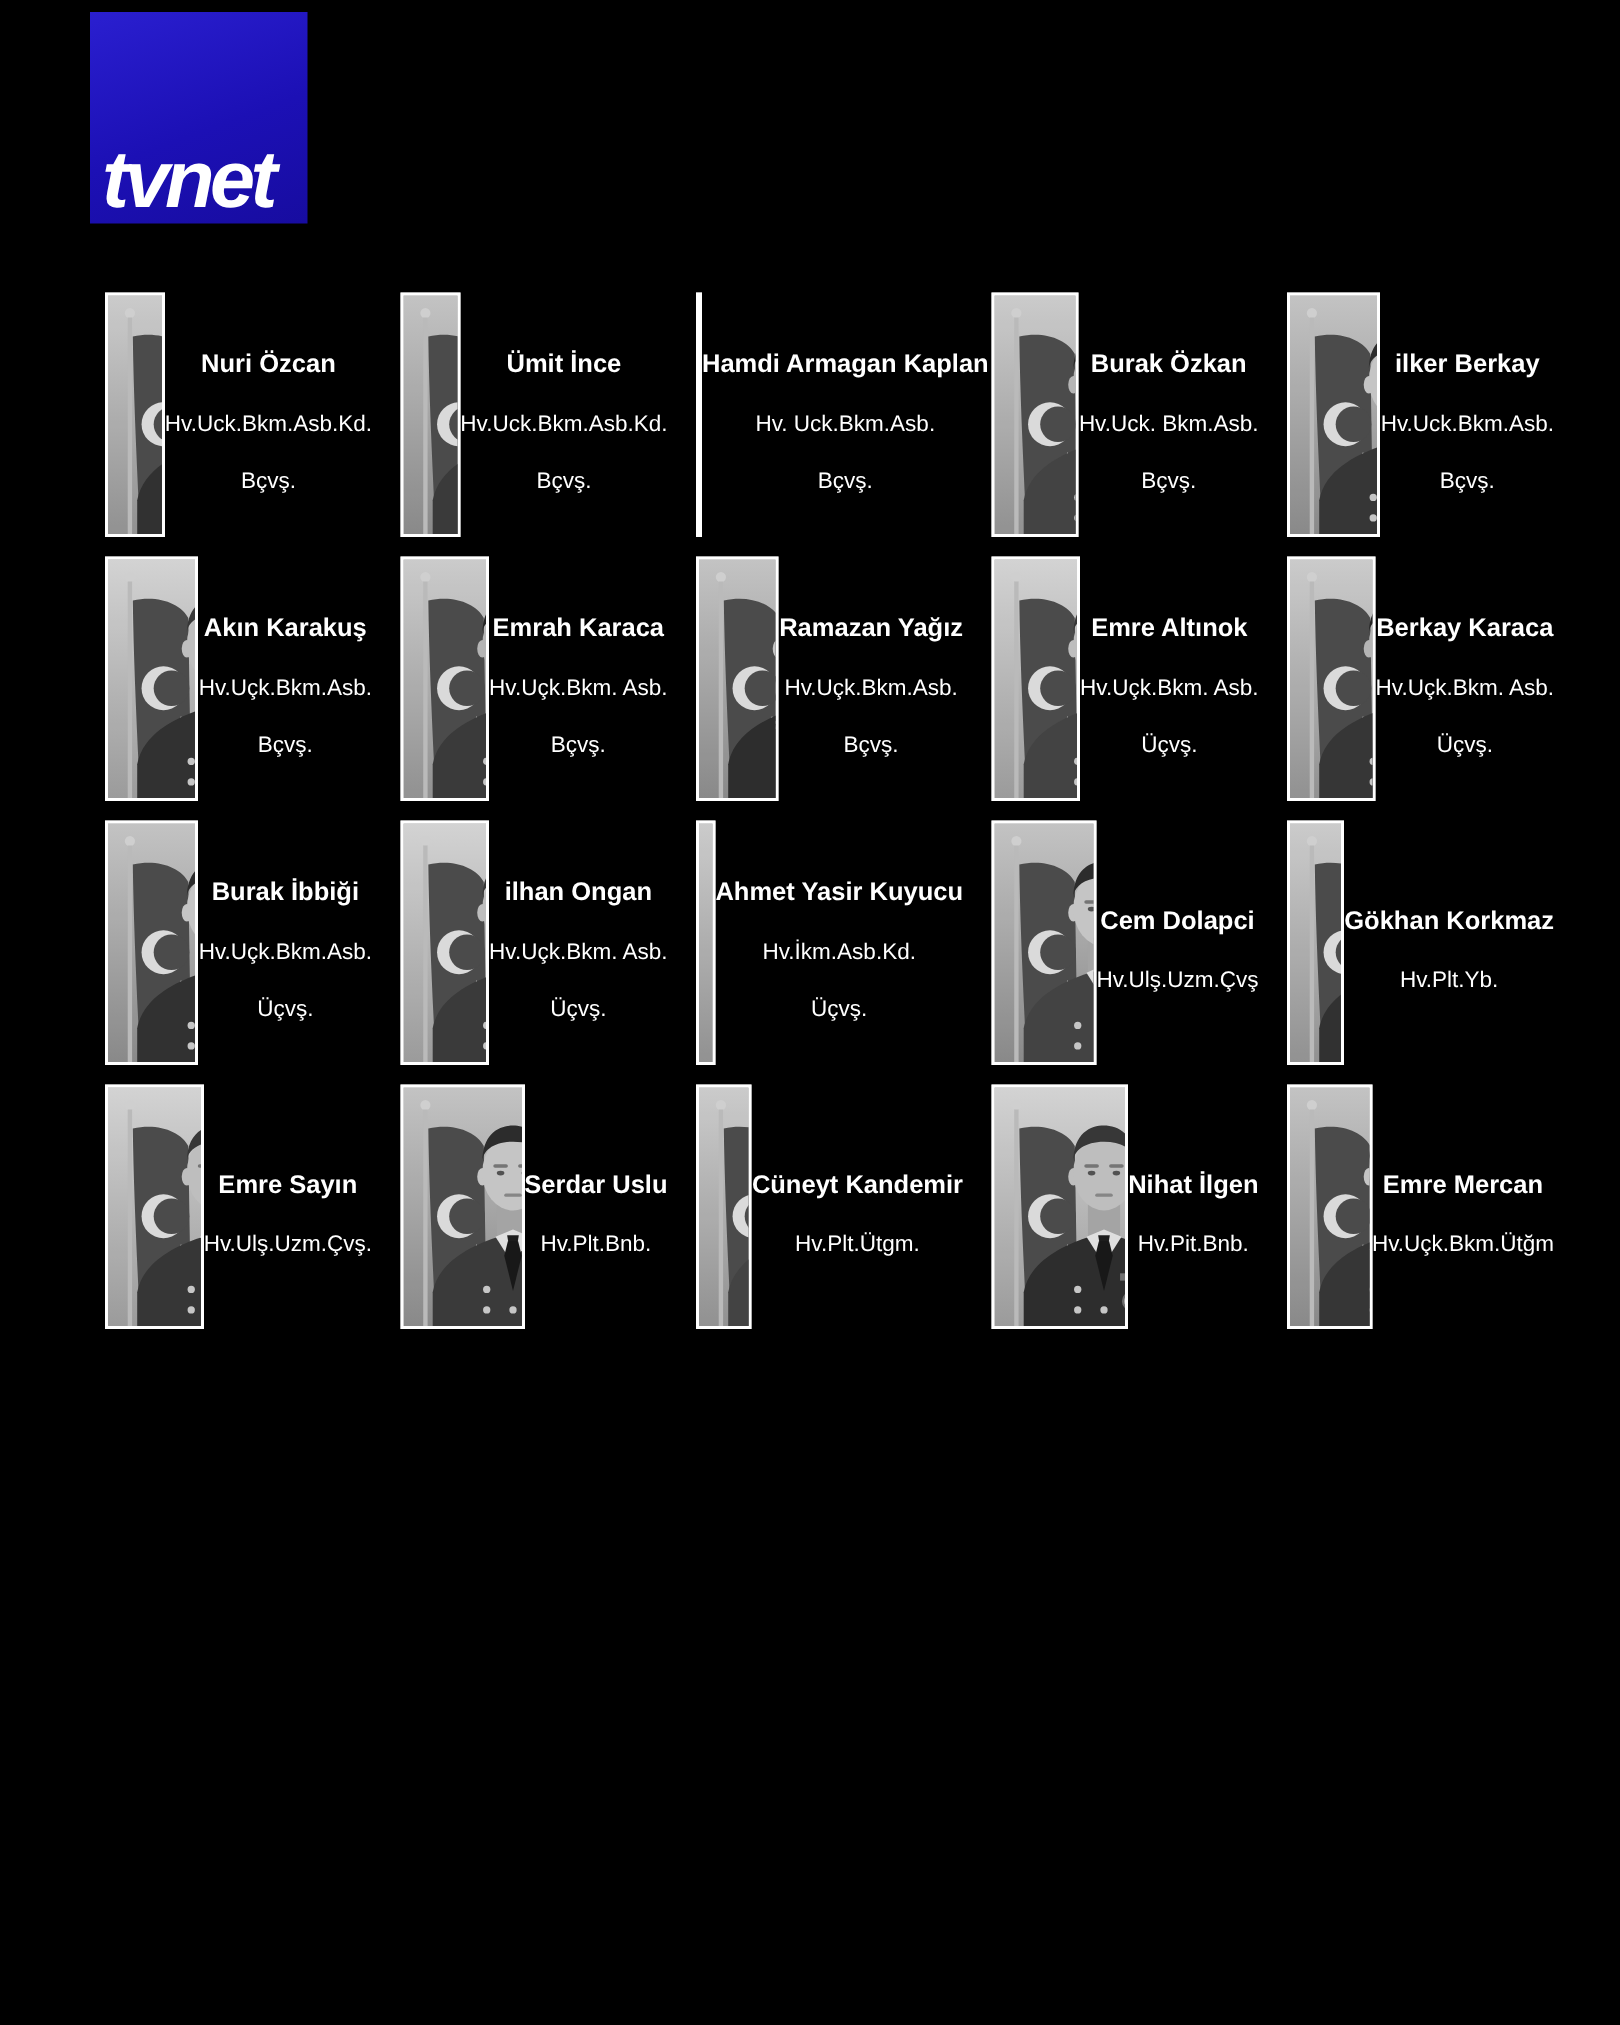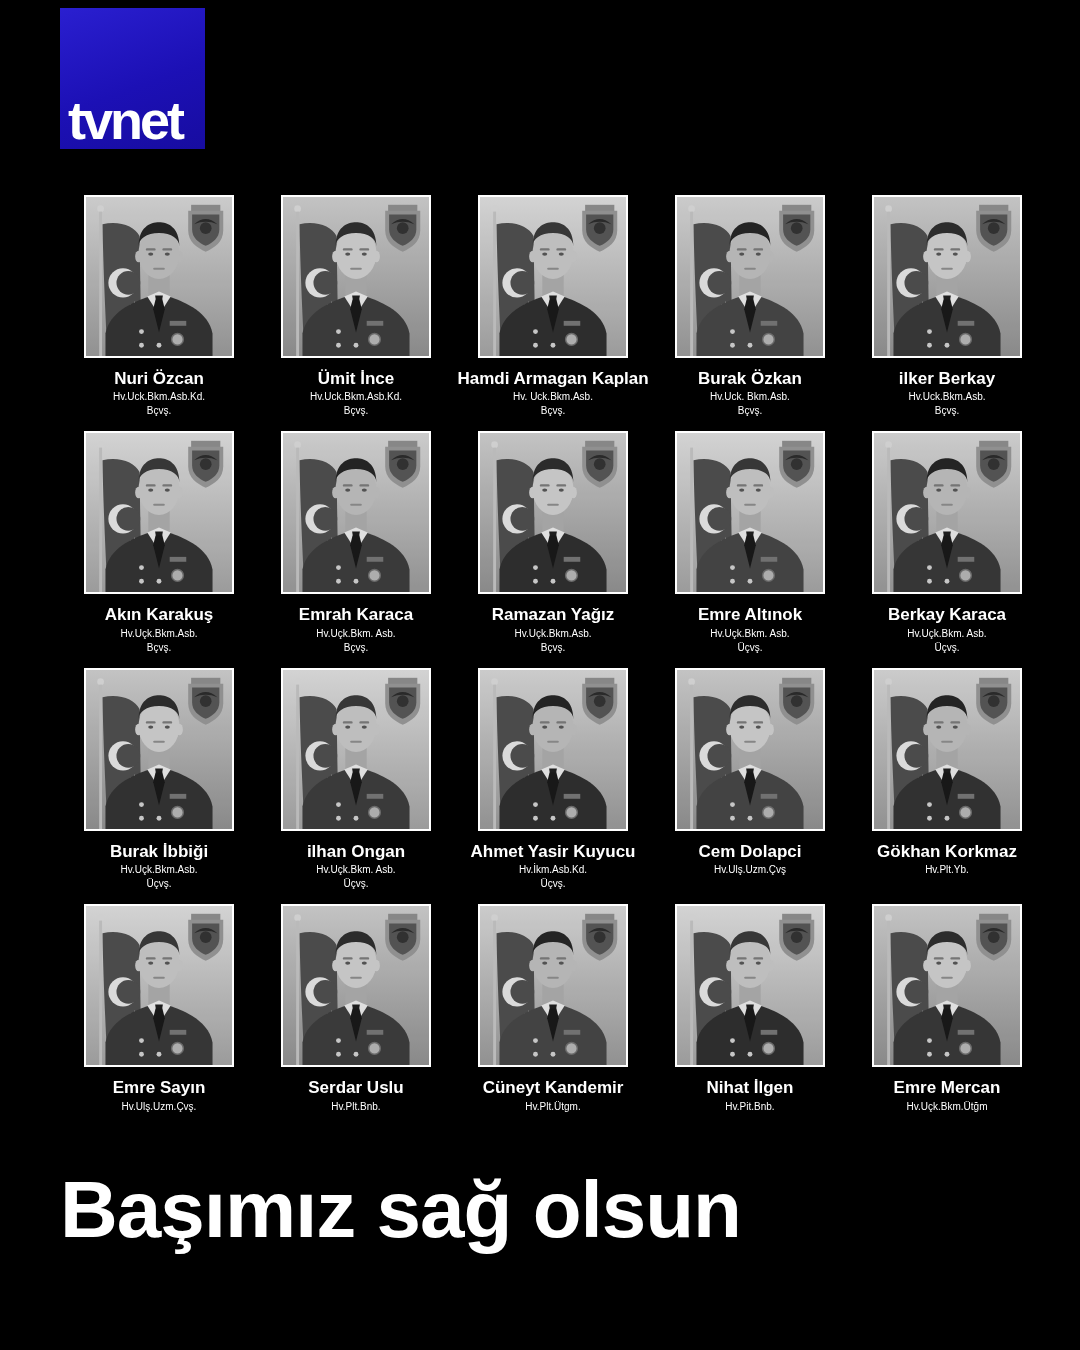--- a/index.html
+++ b/index.html
@@ -6,36 +6,36 @@
   body{width:1080px;height:1350px;font-family:"Liberation Sans",sans-serif;color:#fff;}
   .canvas{position:relative;width:1080px;height:1350px;background:#000;overflow:hidden;}
 
   .logo{position:absolute;left:60px;top:8px;width:145px;height:141px;
         background:linear-gradient(160deg,#2a1fd0 0%,#1c10b5 55%,#170ca0 100%);}
   .logo-text{position:absolute;left:8px;bottom:-2px;font-size:54px;font-weight:700;
         letter-spacing:-3px;color:#fff;}
 
   .grid{position:absolute;left:70px;top:195px;width:945px;display:grid;
         grid-template-columns:repeat(5,150px);column-gap:47px;row-gap:13px;}
-  .card{width:178px;display:flex;flex-direction:column;align-items:center;}
+  .card{width:178px;display:flex;align-items:center;}
   .photo{width:146px;height:159px;border:2px solid #fff;background:#b0b0b0;overflow:hidden;}
   .photo svg{display:block;}
   .caption{margin-top:10px;display:flex;flex-direction:column;align-items:center;text-align:center;}
   .pname{font-size:17px;font-weight:700;line-height:1.32;white-space:nowrap;width:max-content;}
-  .prank{font-size:10px;line-height:1.4;white-space:nowrap;width:max-content;}
+  .prank{font-size:15px;line-height:1.4;white-space:nowrap;width:max-content;margin-top:17px;}
 
   .headline{position:absolute;left:60px;top:1164px;margin:0;font-size:80px;font-weight:700;
         letter-spacing:-1px;color:#fff;}
 </style>
 </head>
 <body>
 
 <div class="canvas">
 
-  <div class="logo" id="logo" style="background: linear-gradient(160deg, rgb(42, 31, 208) 0%, rgb(28, 16, 181) 55%, rgb(23, 12, 160) 100%);">
+  <div class="logo" id="logo" style="background: linear-gradient(160deg, rgb(42, 31, 208) 0%, rgb(28, 16, 181) 55%, rgb(23, 12, 160) 100%); font-style: italic;">
     <span class="logo-text">tvnet</span>
   </div>
 
   <div class="grid" id="grid">
   <figure class="card" style="margin:0">
     <div class="photo">
   <svg width="146" height="159" viewBox="0 0 150 163" preserveAspectRatio="none" xmlns="http://www.w3.org/2000/svg">
     <defs>
       <linearGradient id="bg0" x1="0" y1="0" x2="0" y2="1">
         <stop offset="0" stop-color="#d4d4d4"></stop>
@@ -1140,15 +1140,14 @@
     <rect width="150" height="163" fill="#000" opacity="0.04"></rect>
   </svg>
         </div>
     <figcaption class="caption">
       <div class="pname">Emre Mercan</div>
     <div class="prank">Hv.Uçk.Bkm.Ütğm</div>
         </figcaption>
   </figure>
 </div>
 
-  <h1 class="headline">Başımız sağ olsun</h1>
 
 </div>
 
 </body></html>

